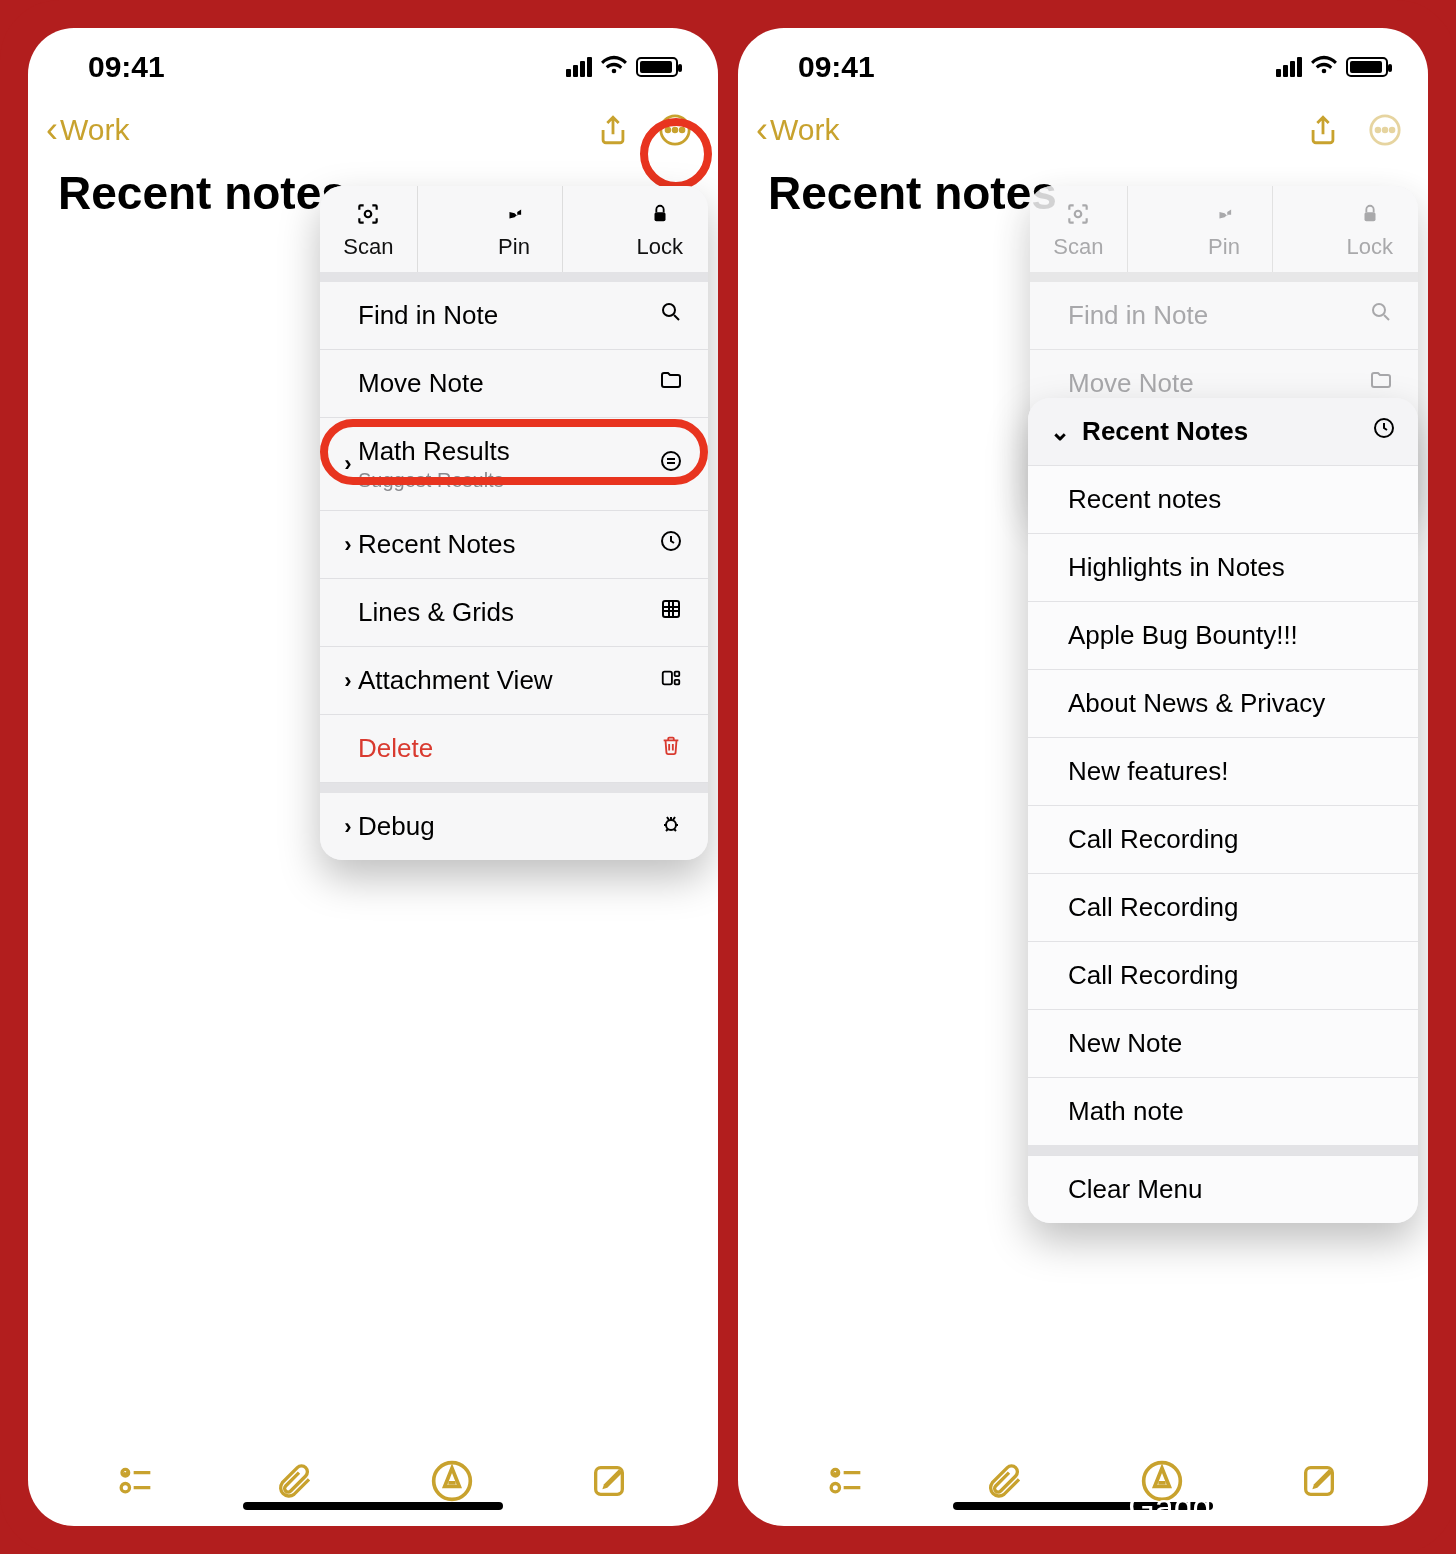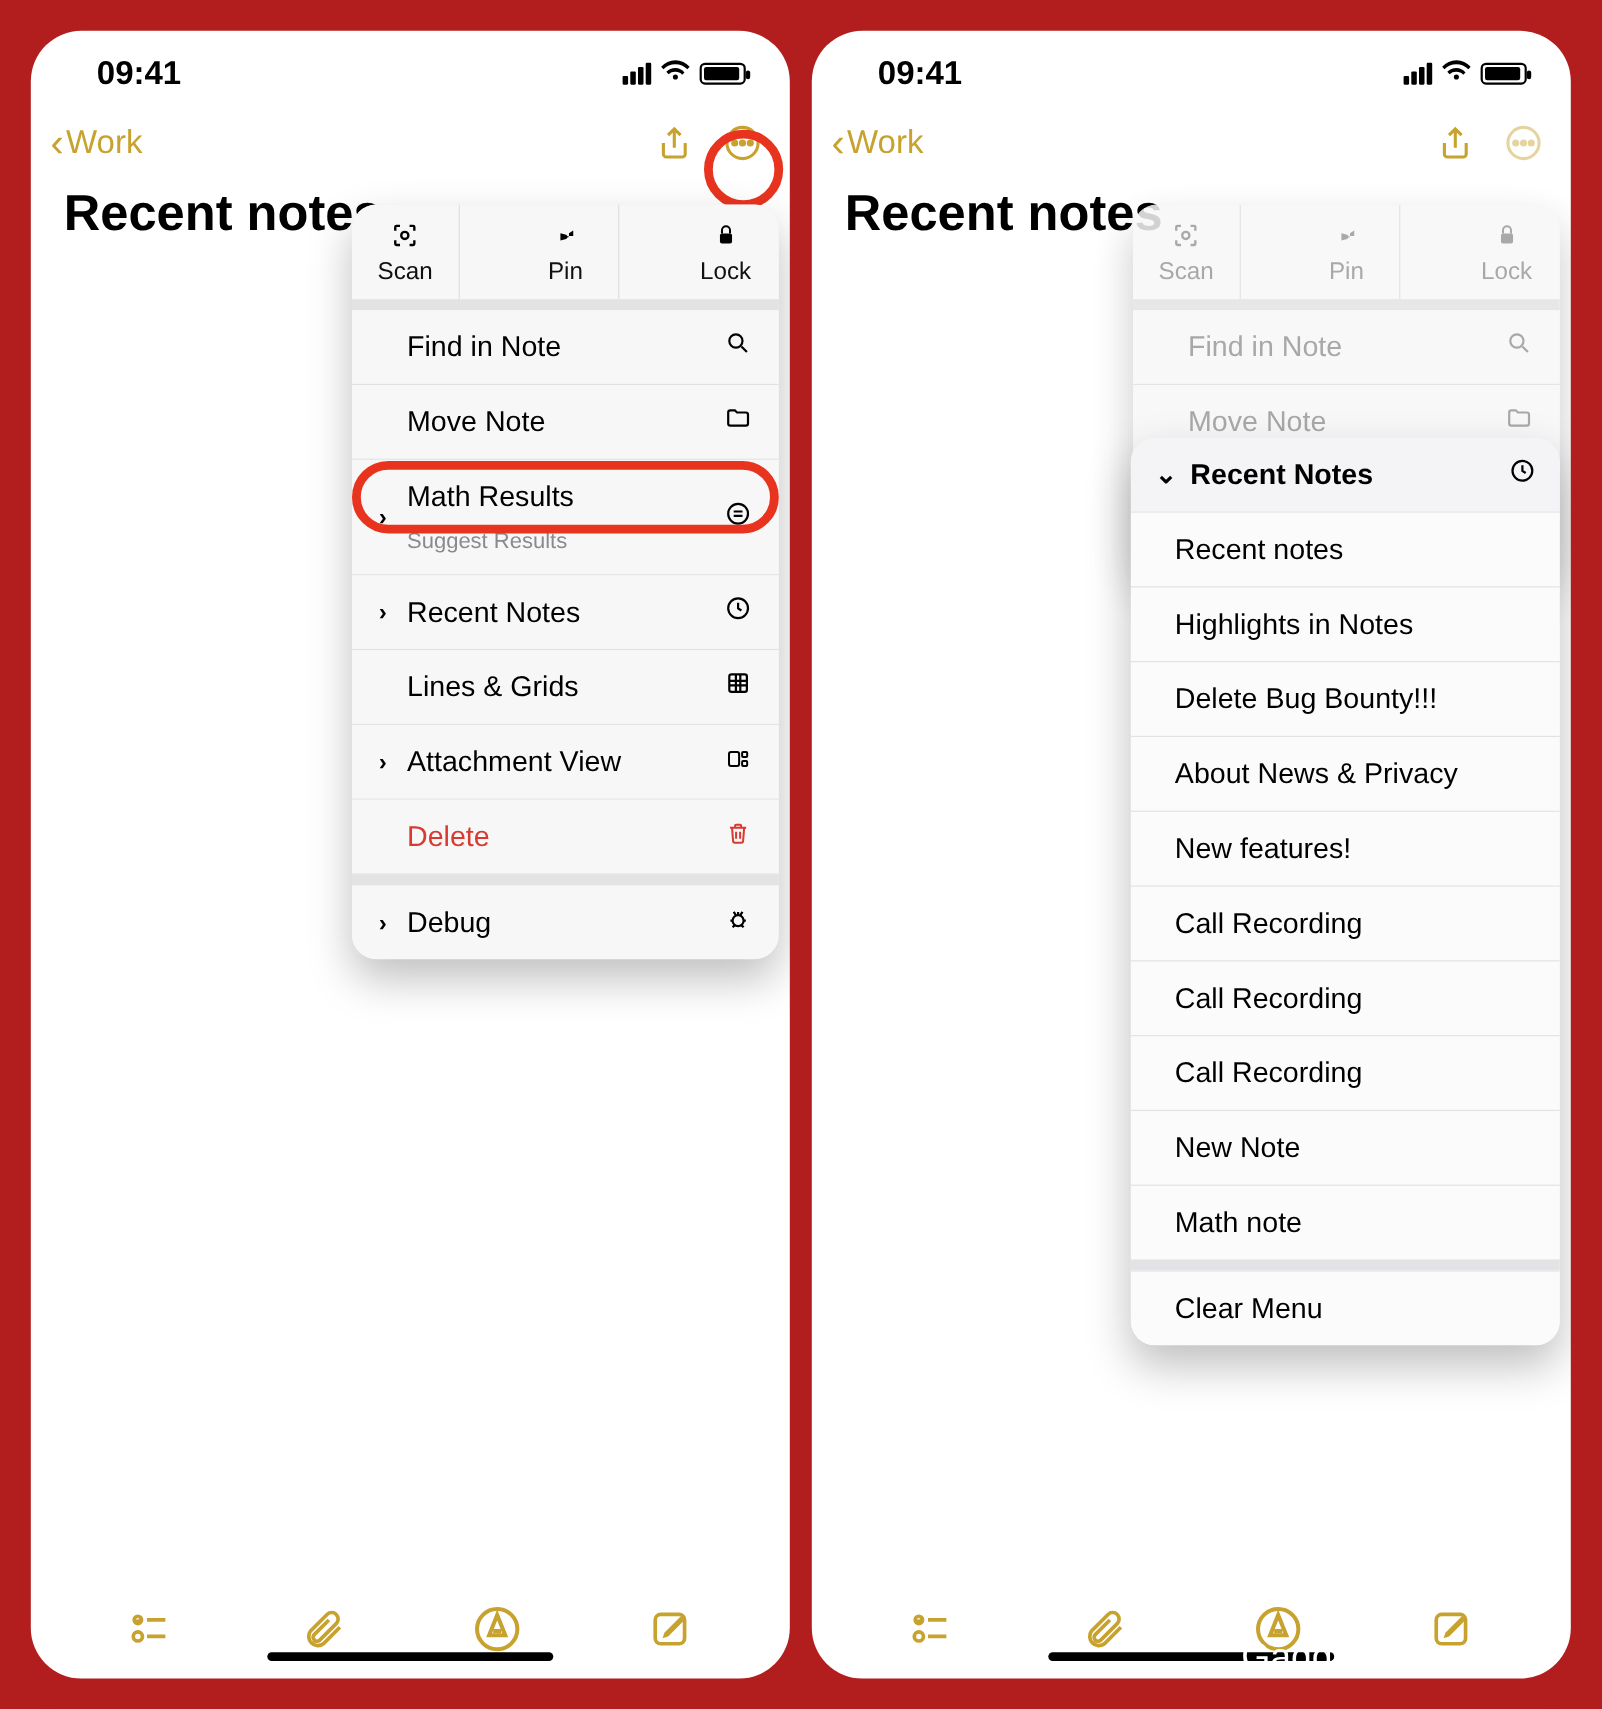--- a/index.html
+++ b/index.html
@@ -83,26 +83,26 @@
   .popup-top { display:flex; background:#f7f7f8;gap:48px; }
   .popup-top .ptop {
     flex:1; text-align:center; padding:14px 0 12px 0; font-size:22px; color:#111;
     border-right:1px solid #ddd;
   }
   .popup-top .ptop:last-child{border-right:none;}
   .ptop .pi { height:28px; display:flex; align-items:center; justify-content:center; margin-bottom:6px; font-size:24px;}
   .popup hr.thick { border:none; height:10px; background:#e3e3e6; }
   .popup .row {
     display:flex; align-items:center; padding:18px 22px 18px 18px;
-    background:#f7f7f8; border-bottom:1px solid #e0e0e3; font-size:26px; gap:12px;
+    background:#f7f7f8; border-bottom:1px solid #e0e0e3; font-size:26px; 
   }
   .popup .row:last-child{border-bottom:none;}
   .row .chev { width:20px; text-align:center; font-size:22px; color:#000; font-weight:600;}
   .row .lbl { flex:1; }
-  .row .sub { font-size:20px; color:#8a8a8e; display:block; margin-top:14px;}
+  .row .sub { font-size:20px; color:#8a8a8e; display:block; margin-top:2px;}
   .row .ricon { width:30px; text-align:center; color:#000; }
   .row.danger .lbl, .row.danger .ricon { color:#d93a2f; }
   
   .ring {
     position:absolute; border:8px solid #e8341f; border-radius:999px; pointer-events:none;
   }
   .ring-rect {
     position:absolute; border:8px solid #e8341f; border-radius:36px; pointer-events:none;
   }
   
@@ -439,21 +439,21 @@
           <span>Recent Notes</span>
           <span class="clock">
             <svg width="24" height="24" viewBox="0 0 24 24" fill="none" stroke="#000" stroke-width="2">
                 <circle cx="12" cy="12" r="9"></circle>
                 <path d="M12 7v5l3 2"></path>
               </svg>
           </span>
         </div>
         <div class="item">Recent notes</div>
         <div class="item">Highlights in Notes</div>
-        <div class="item">Delete Bug Bounty!!!</div>
+        <div class="item">Apple Bug Bounty!!!</div>
         <div class="item">About News &amp; Privacy</div>
         <div class="item">New features!</div>
         <div class="item">Call Recording</div>
         <div class="item">Call Recording</div>
         <div class="item">Call Recording</div>
         <div class="item">New Note</div>
         <div class="item">Math note</div>
         <hr class="thick">
         <div class="item" style="">Clear Menu</div>
       </div>

